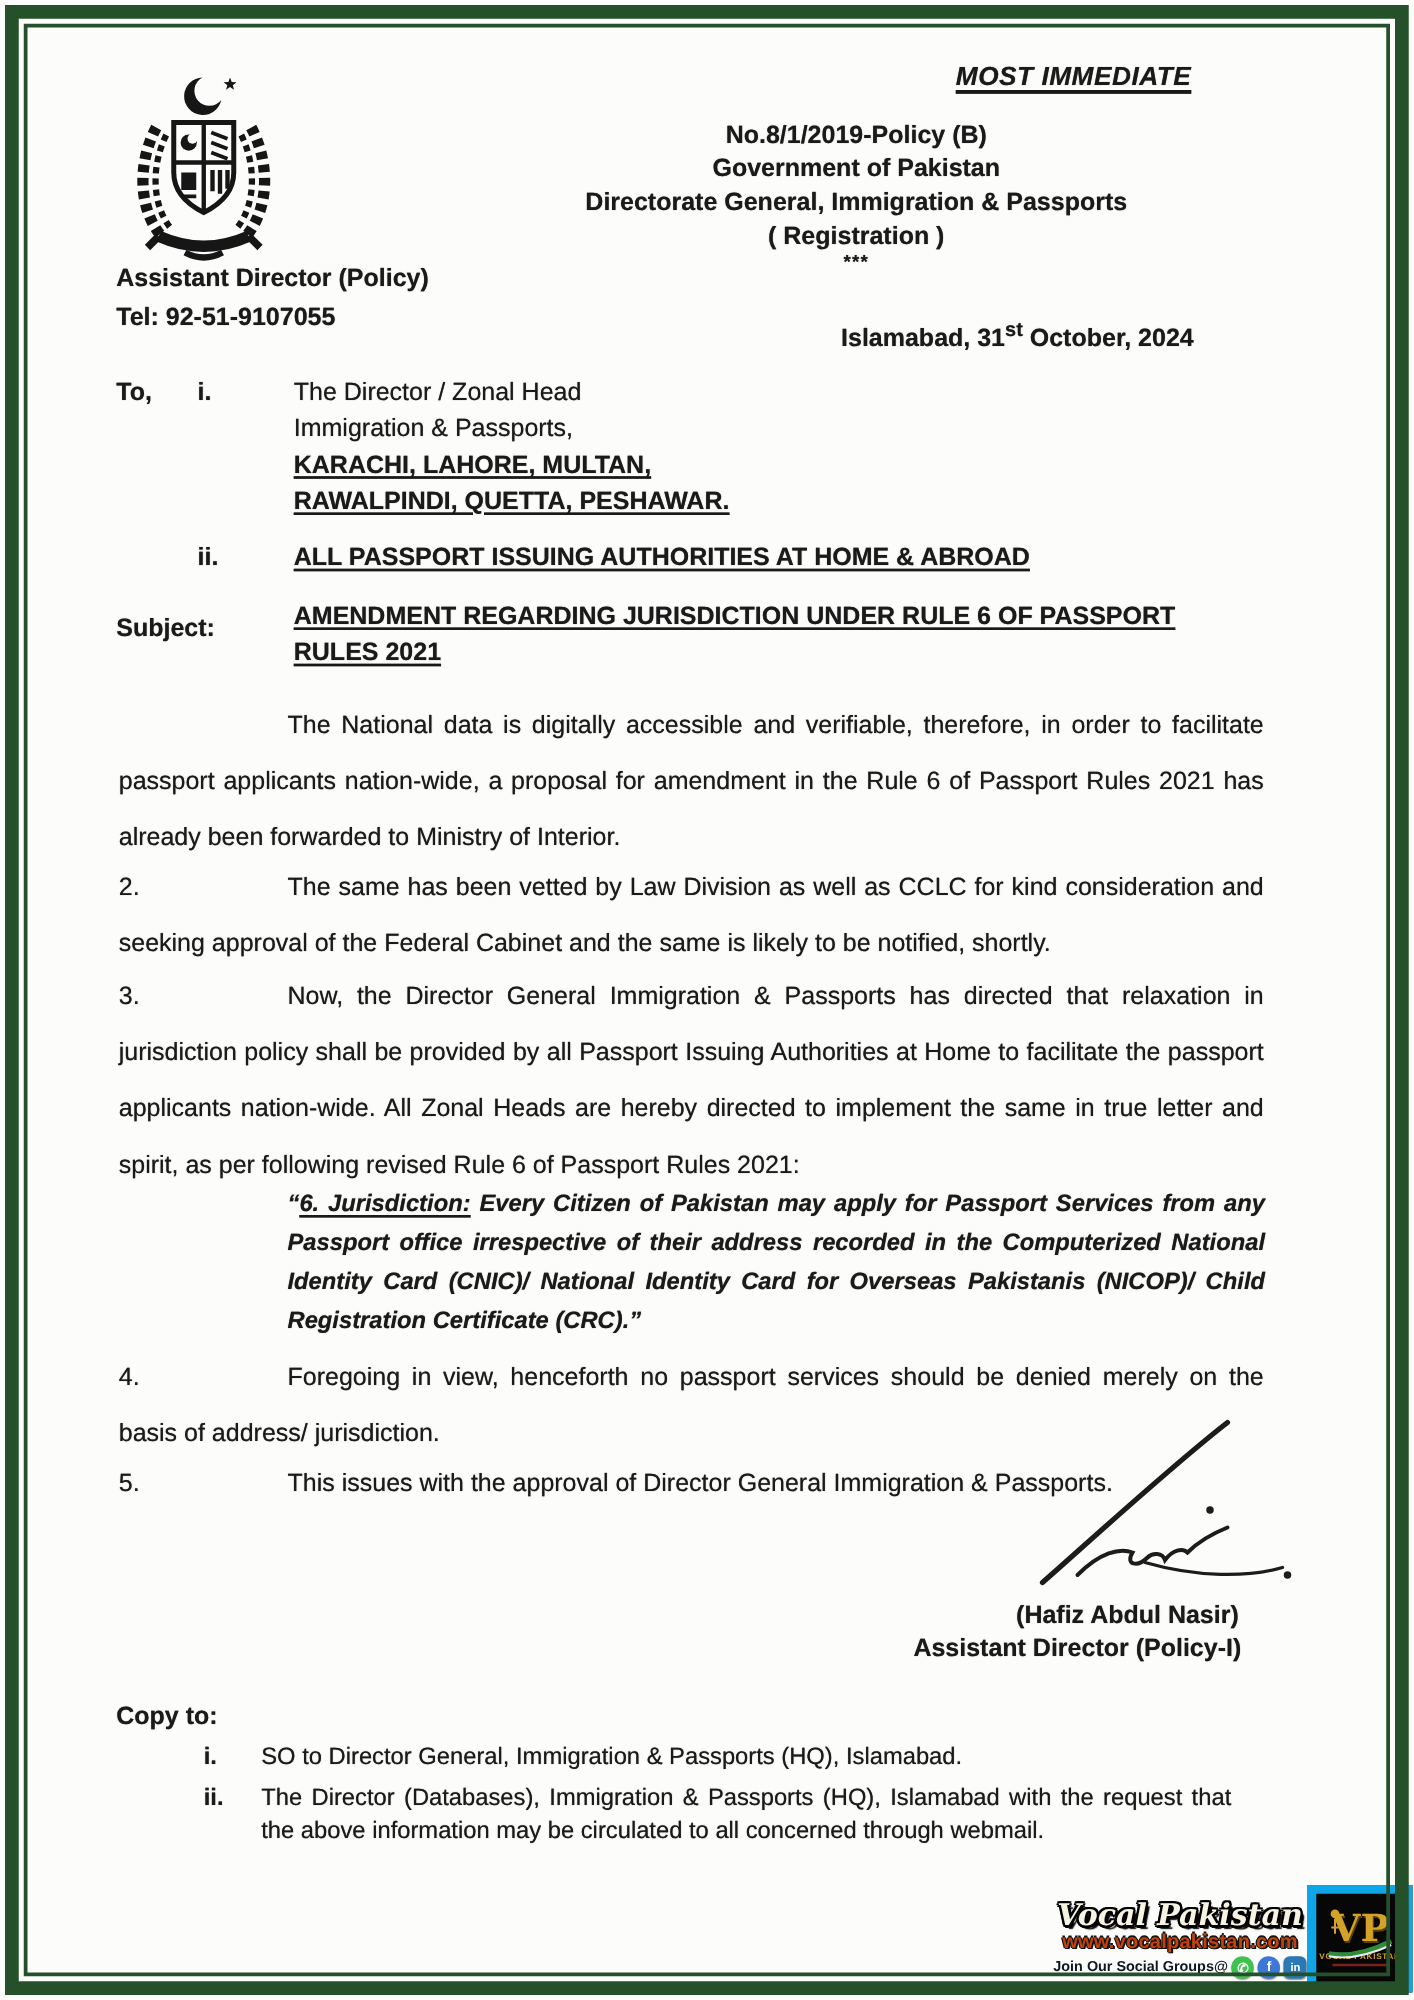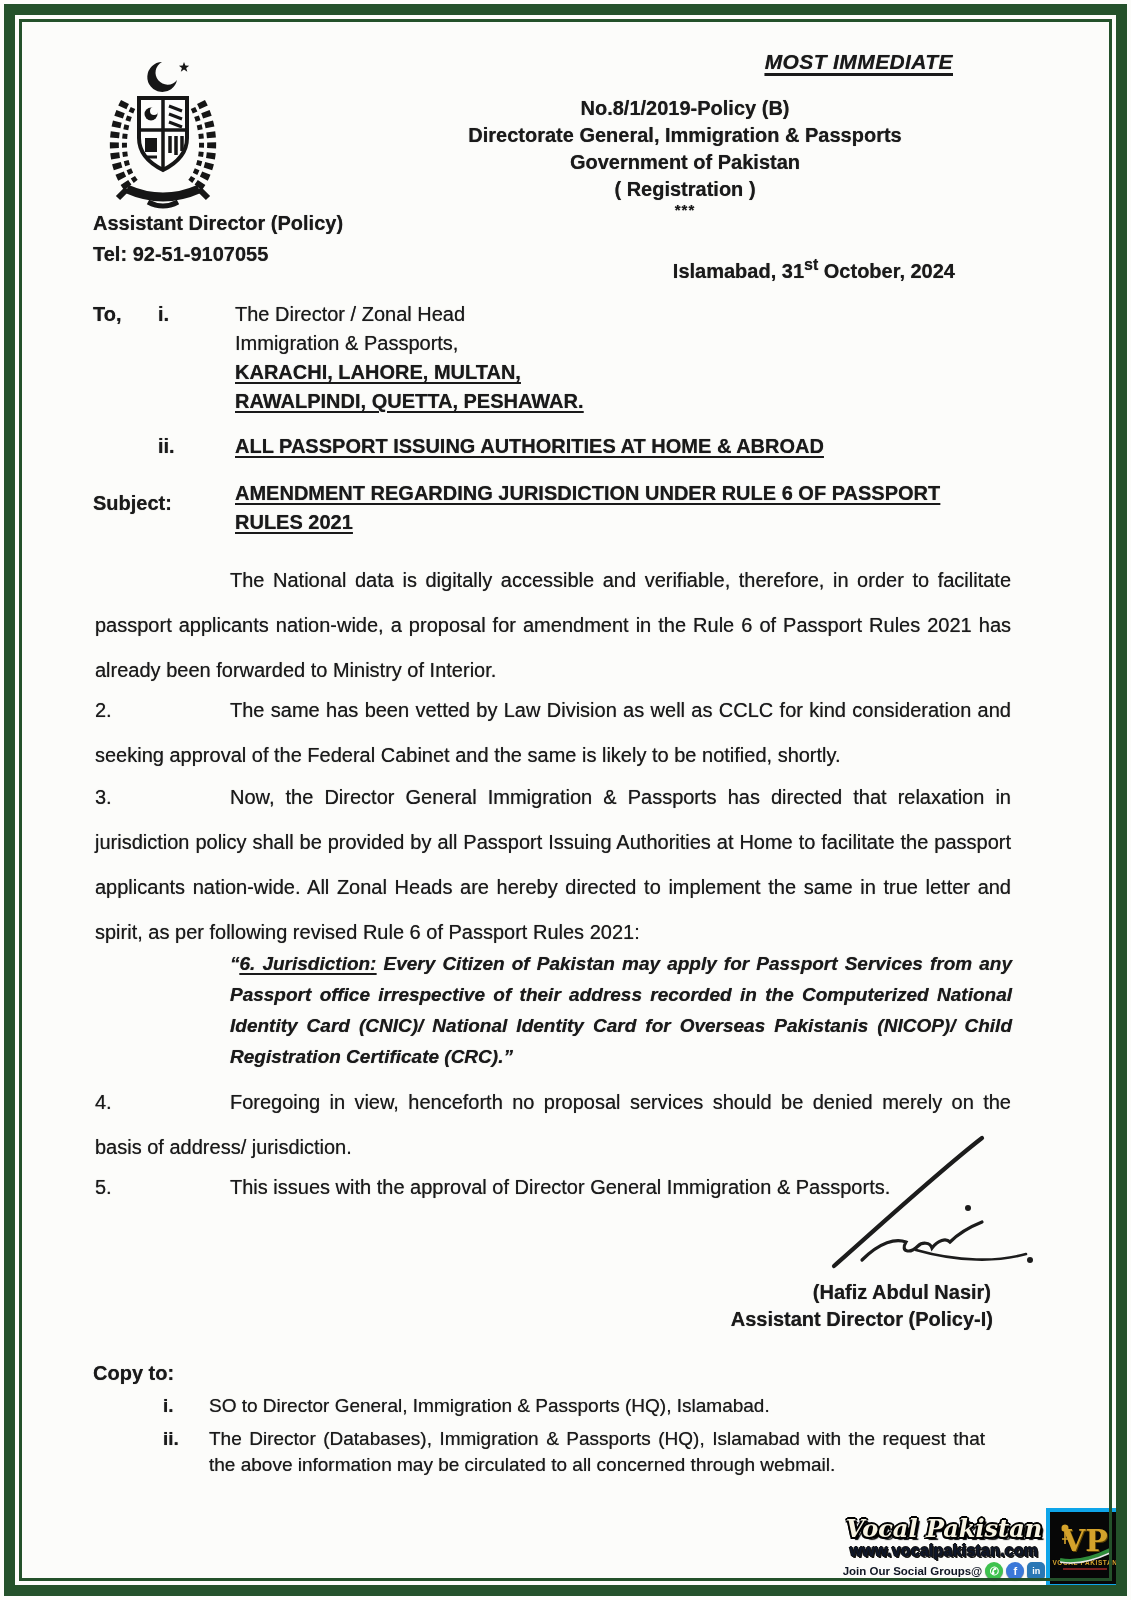--- a/index.html
+++ b/index.html
@@ -60,53 +60,53 @@
 
   
   #banner{top:1508px;left:846px;z-index:6;display:flex;align-items:stretch;gap:4px;}
   .banner-left{width:196px;display:flex;flex-direction:column;align-items:center;justify-content:center;}
   .banner-title{
     font-family:"DejaVu Serif", serif;font-style:italic;font-weight:bold;font-size:24px;line-height:26px;
     color:#f7f3e2;white-space:nowrap;
     text-shadow:-2px 0 #000,2px 0 #000,0 -2px #000,0 2px #000,-1.5px -1.5px #000,1.5px 1.5px #000,-1.5px 1.5px #000,1.5px -1.5px #000, 3px 3px 1px #000;
   }
   .banner-url{
-    font-weight:bold;font-size:16px;line-height:18px;color:#0f172a;white-space:nowrap;letter-spacing:.2px;
+    font-weight:bold;font-size:16px;line-height:18px;color:#c2410c;white-space:nowrap;letter-spacing:.2px;
     text-shadow:-1px 0 #141414,1px 0 #141414,0 -1px #141414,0 1px #141414,1.5px 1.5px 0 #141414;
   }
   .banner-social{display:flex;align-items:center;gap:3px;margin-top:2px;
     font-weight:bold;font-size:11.5px;color:#101624;white-space:nowrap;text-shadow:none;}
   .sicon{display:inline-flex;align-items:center;justify-content:center;width:18px;height:18px;border-radius:50%;
     color:#fff;font-size:11px;font-weight:bold;text-shadow:none;box-shadow:0 1px 1px rgba(0,0,0,.4);}
   .sicon.wa{background:#3ec24e;}
   .sicon.fb{background:#3b78d8;}
   .sicon.li{background:#2a78b5;border-radius:5px;font-size:9px;}
-  .banner-logo{width:70px;height:72px;background:#070707;border:4px solid #0ea5e9;position:relative;
+  .banner-logo{width:70px;height:72px;background:#070707;border:7px solid #0ea5e9;position:relative;
     display:flex;flex-direction:column;align-items:center;justify-content:center;}
   .vp-mono{font-family:"DejaVu Serif", serif;font-weight:bold;font-size:30px;line-height:30px;color:#d4a22b;
     text-shadow:1px 1px 0 #5a4104;}
   .vp-caption{font-size:6.5px;font-weight:bold;color:#d4a22b;letter-spacing:.6px;margin-top:3px;white-space:nowrap;}
   .vp-bar{width:44px;height:2px;background:#7c1f1f;margin-top:2px;}
   .vp-swoosh{position:absolute;left:8px;top:36px;}
   .vp-mic{position:absolute;left:10px;top:12px;}
 </style>
 </head>
 <body>
 
 <div class="frame-outer"></div>
 <div class="frame-inner"></div>
 
 <div class="doc">
 
   <div class="abs" id="stamp">MOST IMMEDIATE</div>
 
   <div class="abs" id="letterhead">
     <div>No.8/1/2019-Policy (B)</div>
+    <div>Government of Pakistan</div>
     <div>Directorate General, Immigration &amp; Passports</div>
-    <div>Government of Pakistan</div>
     <div>( Registration )</div>
     <div class="sep">***</div>
   </div>
 
   <div class="abs" id="emblem">
     <svg width="126" height="152" viewBox="0 0 126 152" fill="none">
       <path d="M62,4 A15,15 0 1,0 77,22 A12,12 0 1,1 62,4 Z" fill="#161616"></path>
       <path d="M84,4 l1.4,3.6 3.8,0.1 -3,2.4 1.1,3.7 -3.3,-2.2 -3.2,2.2 1.1,-3.7 -3,-2.4 3.8,-0.1 Z" fill="#161616"></path>
       <path d="M25,44 C9,74 11,112 31,133" stroke="#161616" stroke-width="9" stroke-dasharray="6 4.5"></path>
       <path d="M33,50 C21,74 21,106 37,125" stroke="#161616" stroke-width="5" stroke-dasharray="5 4"></path>
@@ -162,21 +162,21 @@
 
   <div class="abs para" id="p3">
     <span class="pnum">3.</span>
     <span>Now, the Director General Immigration &amp; Passports has directed that relaxation in jurisdiction policy shall be provided by all Passport Issuing Authorities at Home to facilitate the passport applicants nation-wide. All Zonal Heads are hereby directed to implement the same in true letter and spirit, as per following revised Rule 6 of Passport Rules 2021:</span>
   </div>
 
   <div class="abs" id="quote"><span>“</span><span class="qlead">6. Jurisdiction:</span><span> Every Citizen of Pakistan may apply for Passport Services from any Passport office irrespective of their address recorded in the Computerized National Identity Card (CNIC)/ National Identity Card for Overseas Pakistanis (NICOP)/ Child Registration Certificate (CRC).”</span></div>
 
   <div class="abs para" id="p4">
     <span class="pnum">4.</span>
-    <span>Foregoing in view, henceforth no proposal services should be denied merely on the basis of address/ jurisdiction.</span>
+    <span>Foregoing in view, henceforth no passport services should be denied merely on the basis of address/ jurisdiction.</span>
   </div>
 
   <div class="abs para" id="p5">
     <span class="pnum">5.</span>
     <span>This issues with the approval of Director General Immigration &amp; Passports.</span>
   </div>
 
   <div class="abs" id="sig-art">
     <svg width="222" height="152" viewBox="0 0 222 152" fill="none">
       <path d="M16,138 C48,110 120,44 164,10" stroke="#1c1c1c" stroke-width="4.2" stroke-linecap="round"></path>

